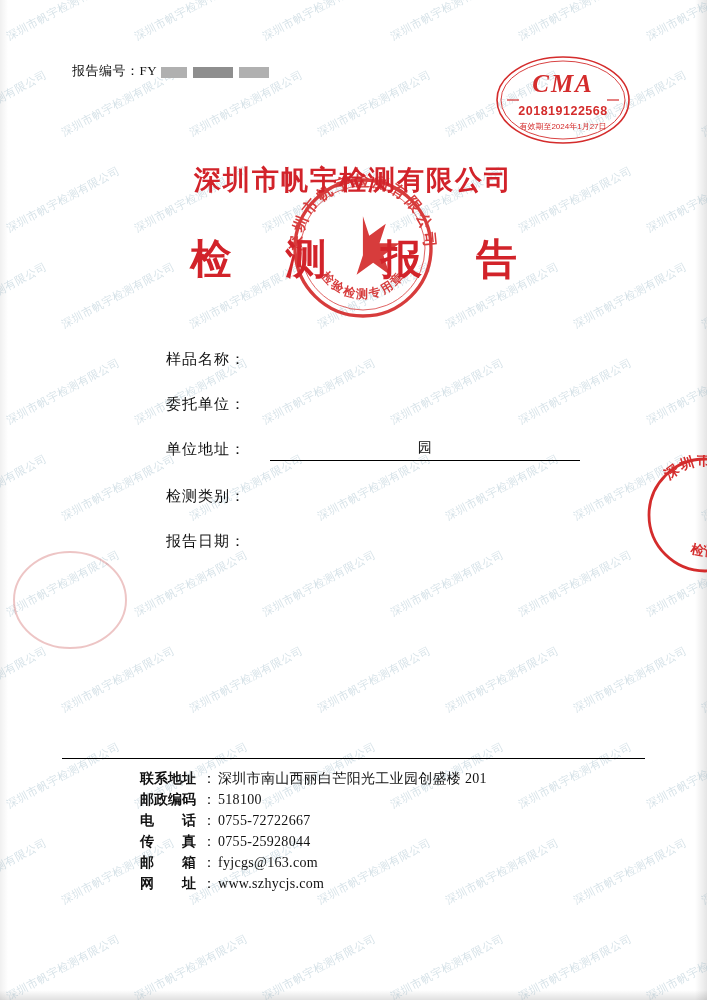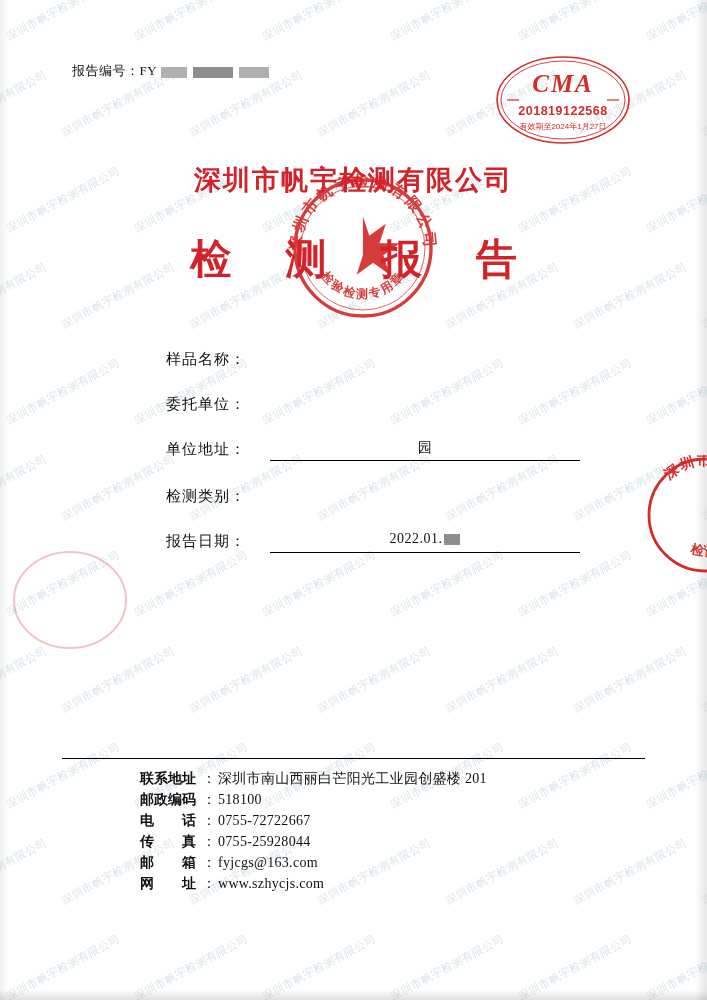--- a/index.html
+++ b/index.html
@@ -373,25 +373,20 @@
           <div class="field-line l2">园　　　　</div>
         </div>
       </div>
 
       <div class="field-row">
         <div class="field-label">检测类别：</div>
       </div>
 
       <div class="field-row">
         <div class="field-label">报告日期：</div>
-        <div class="field-value-wrap">
-          <div class="field-line">
-            <span>2022.01.</span><span class="redact dark" style="width:16px;"></span>
-          </div>
-        </div>
       </div>
 
     </div>
 
     <div class="footer-rule"></div>
 
     <div class="contact">
       <div class="contact-row">
         <span class="contact-label">联系地址</span>
           <span class="contact-sep">：</span>

